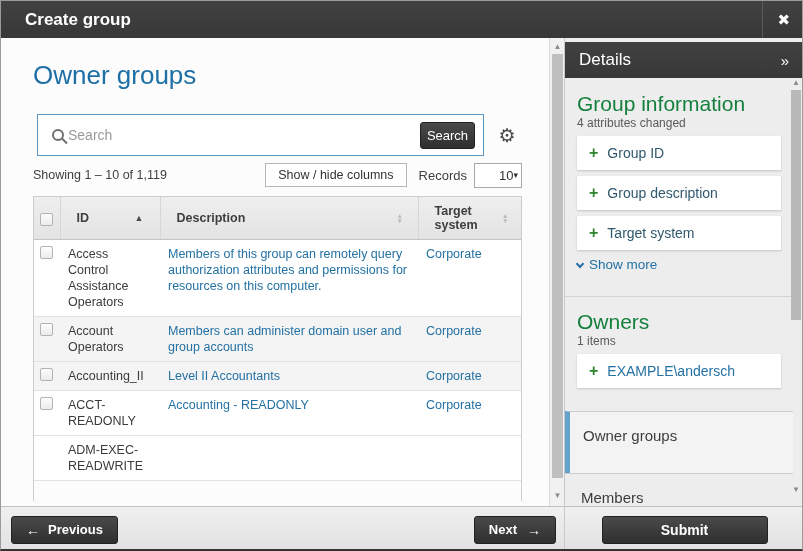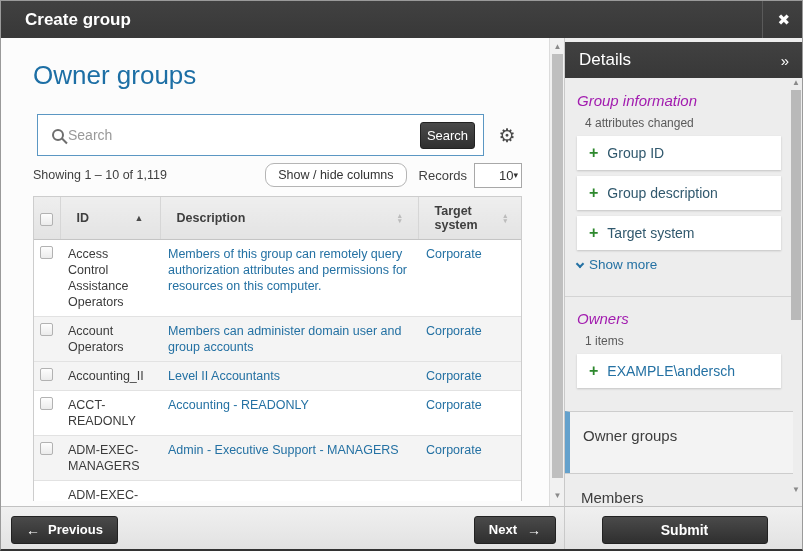--- a/index.html
+++ b/index.html
@@ -35,21 +35,21 @@
               color:#fff; font-size:13px; cursor:pointer; font-family:"Liberation Sans", sans-serif; }
   .search-btn { width:55px; height:27px; font-size:13px; }
   .gear-wrap { width:34px; height:42px; display:flex; align-items:center; justify-content:center;
                margin-left:6px; cursor:pointer; }
   .gear { font-size:19px; color:#4a4a4a; line-height:1; }
 
   .toolbar { position:absolute; left:32px; top:124px; width:489px; height:26px;
              display:flex; align-items:center; }
   .showing { font-size:12.5px; color:#3f3f3f; }
   .cols-btn { margin-left:auto; height:24px; padding:0 12px; background:#fff; border:1px solid #b5b5b5;
-              border-radius:9px; font-size:12.5px; color:#333; cursor:pointer;
+              border-radius:0; font-size:12.5px; color:#333; cursor:pointer;
               font-family:"Liberation Sans", sans-serif; }
   .records { display:flex; align-items:center; margin-left:12px; }
   .records-label { font-size:13px; color:#3f3f3f; margin-right:7px; }
   .records-select { width:48px; height:25px; background:#fff; border:1px solid #a8a8a8; display:flex;
                     align-items:center; padding:0 6px 0 9px; cursor:pointer; }
   .records-value { font-size:13px; color:#333; flex:1;margin-left:15px; }
   .records-arrow { font-size:9px; color:#333; }
 
   
   .table-wrap { position:absolute; left:32px; top:158px; width:489px; height:305px; overflow:hidden;
@@ -84,22 +84,22 @@
 
   
   .details { position:absolute; left:563px; top:37px; width:240px; height:468px; background:#ededed;
              border-left:1px solid #c9c9c9; }
   .d-header { position:absolute; left:0; top:4px; width:240px; height:36px;
               background:linear-gradient(#414141,#383838); display:flex; align-items:center; }
   .d-header .d-title { color:#fff; font-size:17px; padding-left:14px; }
   .d-header .d-collapse { margin-left:auto; color:#fff; font-size:15px; padding-right:16px; cursor:pointer; }
   .d-body { position:absolute; left:0; top:40px; width:240px; height:428px; overflow:hidden; }
 
-  .sec-title { position:absolute; left:12px; font-size:15px; color:#a21caf;font-style:italic; }
-  .sec-sub { position:absolute; left:12px; font-size:12px; color:#5a5a5a;margin-left:8px; }
+  .sec-title { position:absolute; left:12px; font-size:21px; color:#15803d; }
+  .sec-sub { position:absolute; left:12px; font-size:12px; color:#5a5a5a; }
   .cards { position:absolute; left:12px; width:204px; }
   .attr-card { height:34px; background:#fff; box-shadow:0 1px 2px rgba(0,0,0,0.18); margin-bottom:6px;
                display:flex; align-items:center; padding-left:12px; cursor:pointer; }
   .plus { color:var(--green-plus,#2d882d); font-weight:bold; font-size:16px; margin-right:9px; line-height:1; }
   .attr-label { font-size:14px; color:#30586d; }
   .owner-label { color:var(--link-blue,#2471a3); }
   .show-more { position:absolute; left:12px; display:flex; align-items:center; cursor:pointer; }
   .chev-down { width:6px; height:6px; border-left:2px solid #2471a3; border-bottom:2px solid #2471a3;
                transform:rotate(-45deg); margin:-2px 6px 0 0; }
   .show-more span { font-size:13.5px; color:var(--link-blue,#2471a3); }
@@ -228,26 +228,20 @@
               <td class="id-cell">Accounting_II</td>
               <td class="desc-cell"><a>Level II Accountants</a></td>
               <td class="target-cell"><a>Corporate</a></td>
             </tr>
             <tr>
               <td class="cb-cell"><span class="checkbox"></span></td>
               <td class="id-cell">ACCT-READONLY</td>
               <td class="desc-cell"><a>Accounting - READONLY</a></td>
               <td class="target-cell"><a>Corporate</a></td>
             </tr>
-            <tr class="alt">
-              <td class="cb-cell"><span class="checkbox"></span></td>
-              <td class="id-cell">ADM-EXEC-MANAGERS</td>
-              <td class="desc-cell"><a>Admin - Executive Support - MANAGERS</a></td>
-              <td class="target-cell"><a>Corporate</a></td>
-            </tr>
             <tr>
               <td class="cb-cell"></td>
               <td class="id-cell">ADM-EXEC-READWRITE</td>
               <td class="desc-cell"></td>
               <td class="target-cell"></td>
             </tr>
           </tbody>
       </table>
     </div>
   </div>

